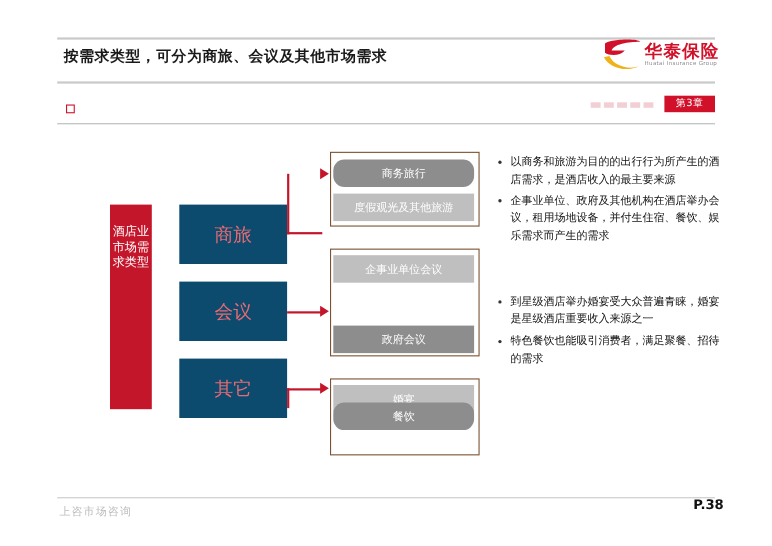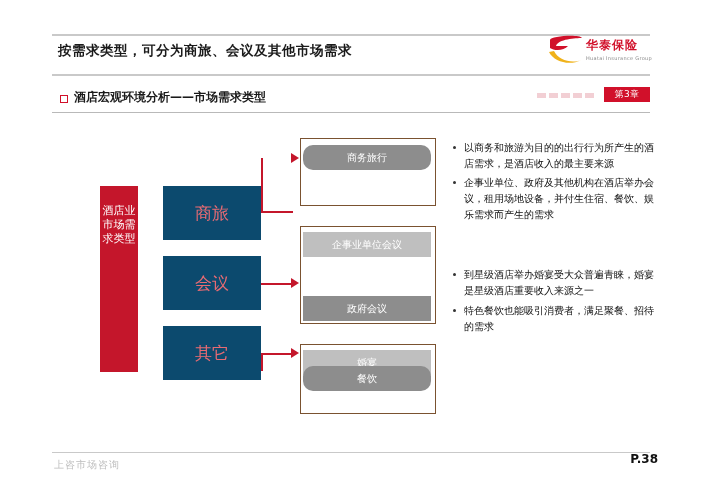--- a/index.html
+++ b/index.html
@@ -21,21 +21,21 @@
   }
   .title{
     position:absolute;left:58px;top:42px;
     font-size:13.5px;font-weight:bold;color:#1a1a1a;letter-spacing:0.5px;
     white-space:nowrap;
   }
   .logo{
     position:absolute;right:44px;top:34px;width:112px;height:40px;
   }
   .logo-text{
-    position:absolute;left:40px;top:3px;font-size:12px;font-weight:bold;color:#d1102a;letter-spacing:1px;
+    position:absolute;left:40px;top:3px;font-size:16px;font-weight:bold;color:#d1102a;letter-spacing:1px;
   }
   .logo-sub{
     position:absolute;left:40px;top:21px;font-size:5px;color:#8a8a8a;letter-spacing:0.3px;white-space:nowrap;
   }
 
   
   .section-bar{
     position:absolute;left:52px;top:86px;width:598px;height:26px;
     border-bottom:1px solid #b9b9b9;
   }
@@ -129,21 +129,20 @@
     <svg width="38" height="34" viewBox="0 0 38 34">
       <path d="M4 6 C4 2, 34 0, 36 4 C30 4, 12 5, 10 12 L22 12 C18 17, 8 17, 4 14 Z" fill="#d1102a"></path>
       <path d="M3 18 C8 28, 24 32, 35 26 C26 30, 12 26, 8 17 Z" fill="#f0b21a"></path>
     </svg>
     <div class="logo-text">华泰保险</div>
     <div class="logo-sub">Huatai Insurance Group</div>
   </div>
 
   <div class="section-bar">
     <div class="sec-sq"></div>
-    <div class="sec-title">酒店宏观环境分析——市场需求类型</div>
     <div class="dash" style="right:56px;"></div>
     <div class="dash" style="right:68px;"></div>
     <div class="dash" style="right:80px;"></div>
     <div class="dash" style="right:92px;"></div>
     <div class="dash" style="right:104px;"></div>
     <div class="chapter-badge">第3章</div>
   </div>
 
   <div class="red-block">酒店业市场需求类型</div>
 
@@ -157,20 +156,21 @@
 
   <div class="arrow-line" style="left:261px;top:283px;width:34px;height:2px;"></div>
   <div class="arrow-head" style="left:291px;top:278px;"></div>
 
   <div class="arrow-line" style="left:261px;top:353px;width:32px;height:2px;"></div>
   <div class="arrow-line" style="left:261px;top:353px;width:2px;height:18px;"></div>
   <div class="arrow-head" style="left:291px;top:348px;"></div>
 
   <div class="group-box g1"></div>
   <div class="gray-box dark" style="left:303px;top:145px;">商务旅行</div>
+  <div class="gray-box light" style="left:303px;top:176px;">度假观光及其他旅游</div>
 
   <div class="group-box g2"></div>
   <div class="gray-box light" style="left:303px;top:232px;">企事业单位会议</div>
   <div class="gray-box" style="left:303px;top:296px;background:#8d8d8d;">政府会议</div>
 
   <div class="group-box g3"></div>
   <div class="gray-box light" style="left:303px;top:350px;">婚宴</div>
   <div class="gray-box dark" style="left:303px;top:366px;">餐饮</div>
 
   <div class="bullets">

